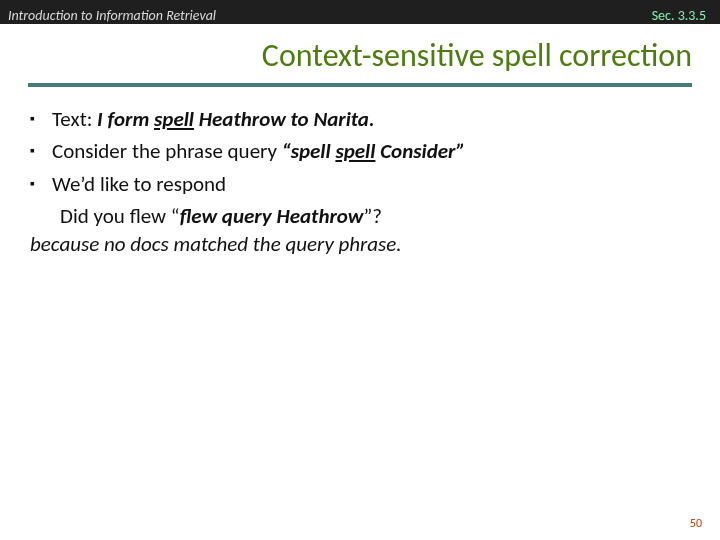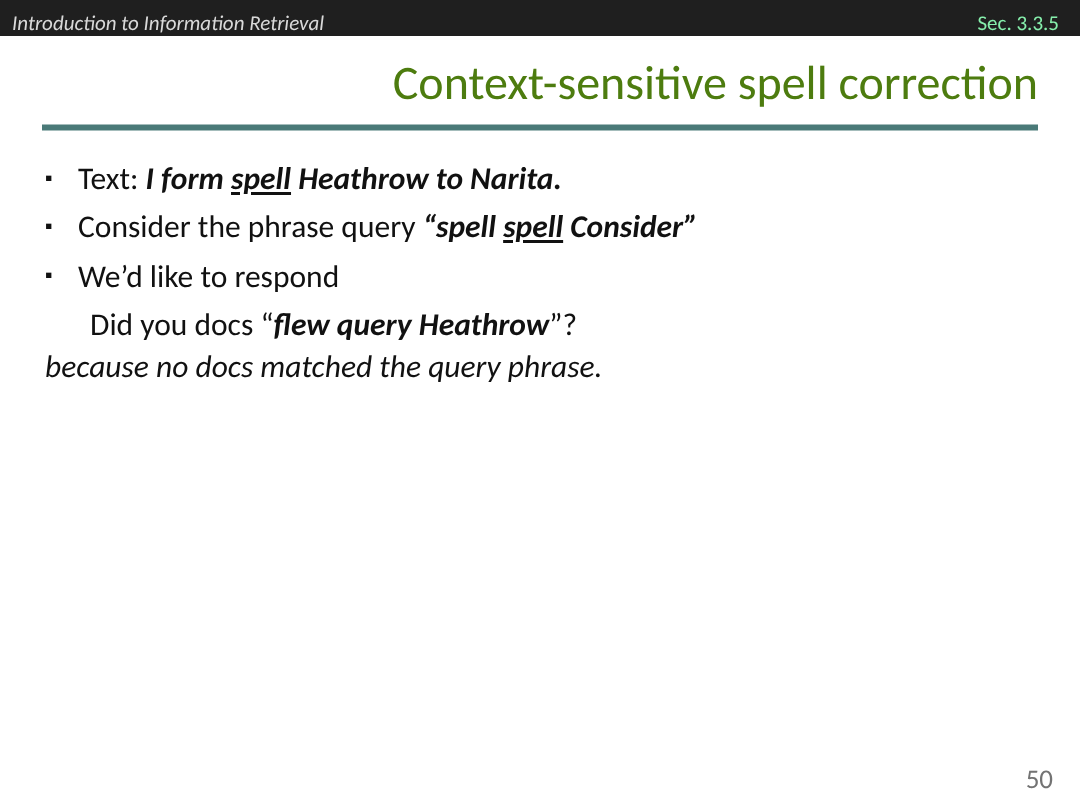--- a/index.html
+++ b/index.html
@@ -13,21 +13,21 @@
   .rule { margin: 4px 28px 0 28px; height: 4px; background: #4a7a78; }
   .body { padding: 18px 30px 0 30px; font-size: 21px; color: #111; line-height: 1.35; }
   .bul { display: flex; margin-bottom: 4px; }
   .bmark { width: 22px; flex: 0 0 22px; font-size: 14px; line-height: 28px; }
   .btext { flex: 1; }
   .indent { margin-left: 30px; }
   .noindent { margin-left: 0; font-style: italic; }
   .u { text-decoration: underline; }
   .b { font-weight: 700; }
   .i { font-style: italic; }
-  .pagenum { position: absolute; right: 18px; bottom: 10px; font-size: 18px; color: #737373; }
+  .pagenum { position: absolute; right: 18px; bottom: 10px; font-size: 12px; color: #c2410c; }
 </style>
 </head>
 <body>
 
 <div class="slide">
 
   <div class="topbar">
     <div class="topbar-left">Introduction to Information Retrieval</div>
     <div class="topbar-right">Sec. 3.3.5</div>
   </div>
@@ -52,21 +52,21 @@
         <span>Consider the phrase query </span><span class="b i">“</span><span class="b i">spell </span><span class="b i u">spell</span><span class="b i"> Consider</span><span class="b i">”</span>
       </div>
     </div>
 
     <div class="bul">
       <div class="bmark">▪</div>
       <div class="btext">We’d like to respond</div>
     </div>
 
     <div class="indent">
-      <span>Did you docs </span><span>“</span><span class="b i">flew query Heathrow</span><span>”</span><span>?</span>
+      <span>Did you flew </span><span>“</span><span class="b i">flew query Heathrow</span><span>”</span><span>?</span>
     </div>
 
     <div class="noindent">because no docs matched the query phrase.</div>
 
   </div>
 
   <div class="pagenum">50</div>
 </div>
 
 </body></html>

